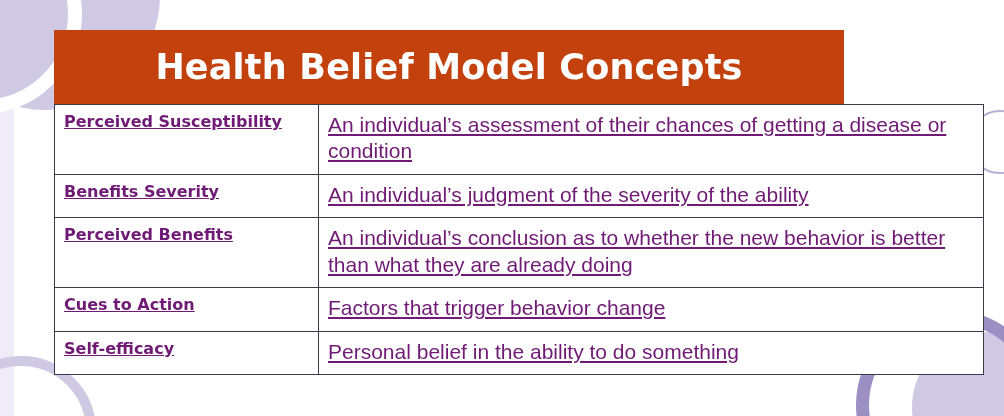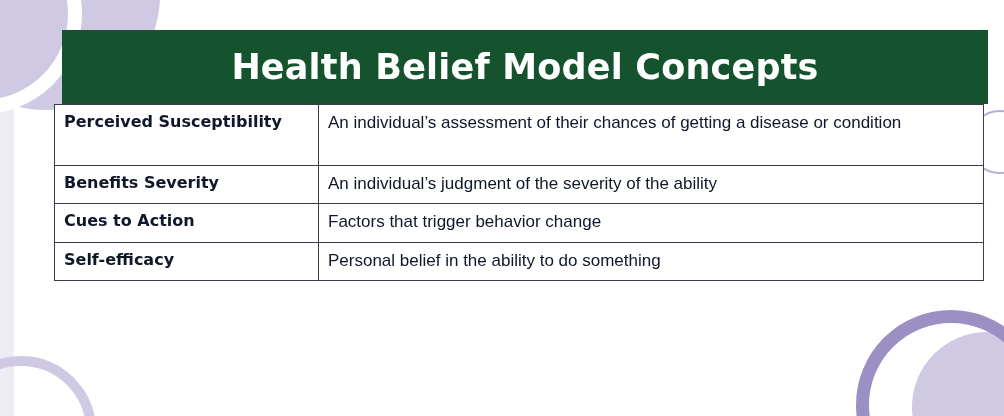--- a/index.html
+++ b/index.html
@@ -85,27 +85,26 @@
     border-radius: 50%;
     border: 10px solid #cfc9e4;
     box-sizing: border-box;
   }
 
   
   .title-bar {
     position: absolute;
     left: 54px;
     top: 30px;
-    width: 926px;
+    width: 790px;
     height: 74px;
-    background: #14532d;
+    background: #c2410c;
     display: flex;
     align-items: center;
     justify-content: center;
-    margin-left: 8px;
   }
   .title-text {
     color: #ffffff;
     font-size: 35px;
     font-weight: bold;
     letter-spacing: 0.2px;
     font-family: "DejaVu Sans", sans-serif;
   }
 
   
@@ -120,31 +119,32 @@
     width: 930px;
     table-layout: fixed;
     background: #ffffff;
   }
   table.concepts td {
     border: 1px solid #3a3a4a;
     vertical-align: top;
     padding: 7px 14px 9px 9px;
     font-size: 16.5px;
     line-height: 1.26;
-    color: #0f172a;
+    color: #701a75;
+    text-decoration: underline;
   }
   table.concepts td.term {
     width: 240px;
     font-weight: bold;
     font-family: "DejaVu Sans", sans-serif;
     font-size: 16px;
   }
   table.concepts td.desc {
     font-family: "Liberation Sans", sans-serif;
-    font-size: 17px;
+    font-size: 21px;
   }
   table.concepts tr.r-tall td { height: 44px; }
 </style>
 </head>
 <body>
 
 <div class="deco deco-left-band"></div>
 <div class="deco deco-tl-disc"></div>
 <div class="deco deco-tl-ring"></div>
 <div class="deco deco-right-ring"></div>
@@ -160,20 +160,24 @@
   <table class="concepts">
     <tbody>
       <tr class="r-tall">
         <td class="term">Perceived Susceptibility</td>
         <td class="desc">An individual’s assessment of their chances of getting a disease or condition</td>
       </tr>
       <tr>
         <td class="term">Benefits Severity</td>
         <td class="desc">An individual’s judgment of the severity of the ability</td>
       </tr>
+      <tr class="r-tall">
+        <td class="term">Perceived Benefits</td>
+        <td class="desc">An individual’s conclusion as to whether the new behavior is better than what they are already doing</td>
+      </tr>
       <tr>
         <td class="term">Cues to Action</td>
         <td class="desc">Factors that trigger behavior change</td>
       </tr>
       <tr>
         <td class="term">Self-efficacy</td>
         <td class="desc">Personal belief in the ability to do something</td>
       </tr>
     </tbody>
   </table>

